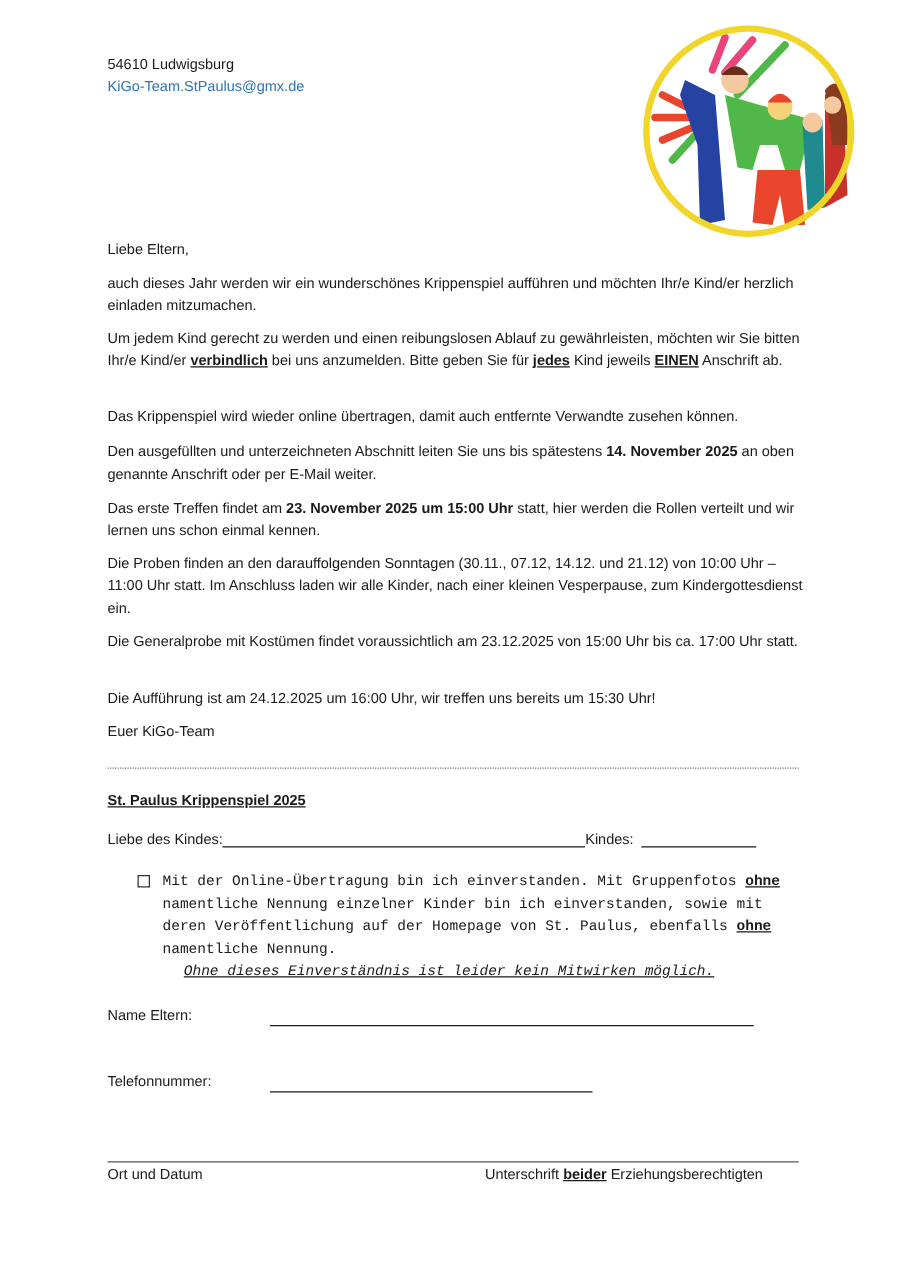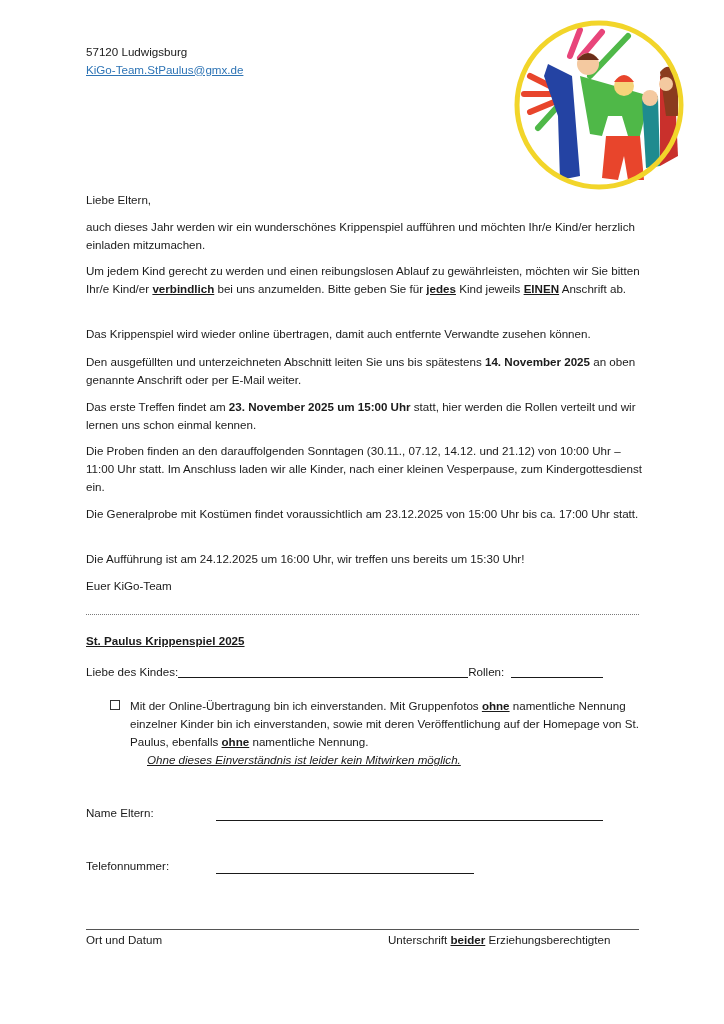--- a/index.html
+++ b/index.html
@@ -1,38 +1,38 @@
 <!DOCTYPE html>
 <html><head>
 <meta charset="utf-8">
 <style>
   html, body { margin:0; padding:0; background:#ffffff; }
   body { width:724px; height:1024px; position:relative; overflow:hidden;
          font-family:"Liberation Sans", sans-serif; color:#1a1a1a; font-size:11.6px; }
   .abs { position:absolute; }
   .addr { left:86px; top:43px; line-height:17.5px; }
   .addr div { white-space:nowrap; }
-  .email { color:#2e74b5; text-decoration:underline; cursor:pointer; }
+  .email { color:#2e74b5; cursor:pointer; }
   .logo { left:510px; top:16px; width:178px; height:178px; }
   .p { left:86px; width:560px; line-height:18px; }
   b.u, span.u { text-decoration:underline; }
   b { font-weight:bold; }
   .divider { left:86px; width:553px; top:614px; height:0; border-top:1px dotted #7a7a7a; }
   .title { left:86px; top:634px; font-weight:bold; text-decoration:underline; }
   .lineblank { display:inline-block; border-bottom:1px solid #1a1a1a; height:13px; vertical-align:bottom; }
   .check { left:110px; top:700px; width:8px; height:8px; border:1px solid #333; }
-  .consent { left:130px; top:697px; width:510px; line-height:18px; }
+  .consent { left:130px; top:697px; width:510px; line-height:18px;font-family:Liberation Mono, monospace; }
   .ital { font-style:italic; text-decoration:underline;margin-left:17px; }
   .sig-line { left:86px; top:929px; width:553px; border-top:1px solid #555; }
 </style>
 </head>
 <body>
 
 <div class="abs addr">
-  <div>57120 Ludwigsburg</div>
+  <div>54610 Ludwigsburg</div>
   <div><a class="email">KiGo-Team.StPaulus@gmx.de</a></div>
 </div>
 
 <div class="abs logo">
   <svg width="178" height="178" viewBox="0 0 178 178">
     <path d="M40 70 L20 60 M42 78 L14 78 M44 86 L20 96" stroke="#e8452c" stroke-width="6" stroke-linecap="round" fill="none"></path>
     <path d="M60 40 L70 14 M70 42 L92 16" stroke="#e8457a" stroke-width="6" stroke-linecap="round"></path>
     <path d="M80 60 L118 20" stroke="#4fb848" stroke-width="6" stroke-linecap="round"></path>
     <path d="M48 90 L28 112" stroke="#4fb848" stroke-width="6" stroke-linecap="round"></path>
     <path d="M38 48 L62 60 L70 160 L50 164 L48 100 L34 60 Z" fill="#2443a3"></path>
@@ -60,21 +60,21 @@
 <div class="abs p" style="top:442px">Die Proben finden an den darauffolgenden Sonntagen (30.11., 07.12, 14.12. und 21.12) von 10:00 Uhr – 11:00 Uhr statt. Im Anschluss laden wir alle Kinder, nach einer kleinen Vesperpause, zum Kindergottesdienst ein.</div>
 <div class="abs p" style="top:505px">Die Generalprobe mit Kostümen findet voraussichtlich am 23.12.2025 von 15:00 Uhr bis ca. 17:00 Uhr statt.</div>
 <div class="abs p" style="top:550px">Die Aufführung ist am 24.12.2025 um 16:00 Uhr, wir treffen uns bereits um 15:30 Uhr!</div>
 <div class="abs p" style="top:577px">Euer KiGo-Team</div>
 
 <div class="abs divider"></div>
 
 <div class="abs title">St. Paulus Krippenspiel 2025</div>
 
 <div class="abs" style="left:86px; top:664px; white-space:nowrap;">
-  <span>Liebe des Kindes:</span><span class="lineblank" style="width:290px"></span><span>Rollen:</span>&nbsp;&nbsp;<span class="lineblank" style="width:92px"></span>
+  <span>Liebe des Kindes:</span><span class="lineblank" style="width:290px"></span><span>Kindes:</span>&nbsp;&nbsp;<span class="lineblank" style="width:92px"></span>
 </div>
 
 <div class="abs check"></div>
 <div class="abs consent"><span>Mit der Online-Übertragung bin ich einverstanden. Mit Gruppenfotos </span><b class="u">ohne</b><span> namentliche Nennung einzelner Kinder bin ich einverstanden, sowie mit deren Veröffentlichung auf der Homepage von St. Paulus, ebenfalls </span><b class="u">ohne</b><span> namentliche Nennung.</span><br><span class="ital">Ohne dieses Einverständnis ist leider kein Mitwirken möglich.</span></div>
 
 <div class="abs" style="left:86px; top:806px;">Name Eltern:</div>
 <div class="abs" style="left:216px; top:820px; width:387px; border-top:1px solid #1a1a1a;"></div>
 
 <div class="abs" style="left:86px; top:859px;">Telefonnummer:</div>
 <div class="abs" style="left:216px; top:873px; width:258px; border-top:1px solid #1a1a1a;"></div>

